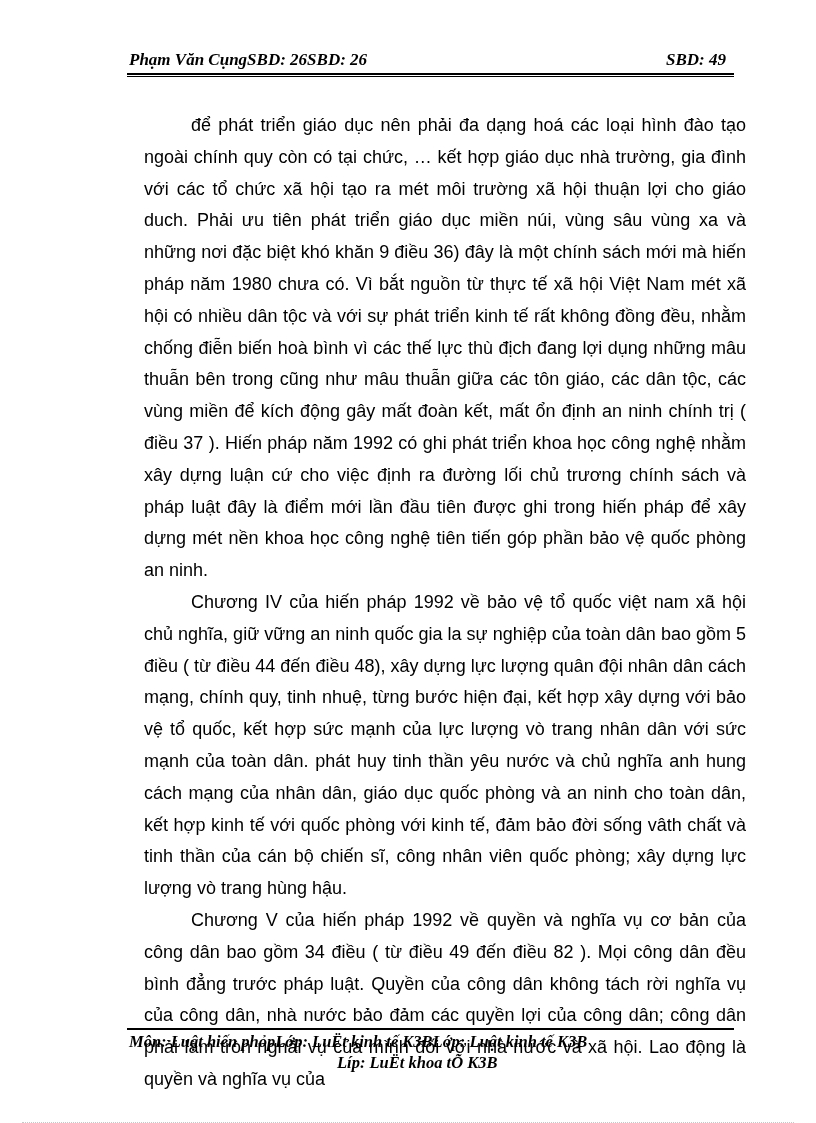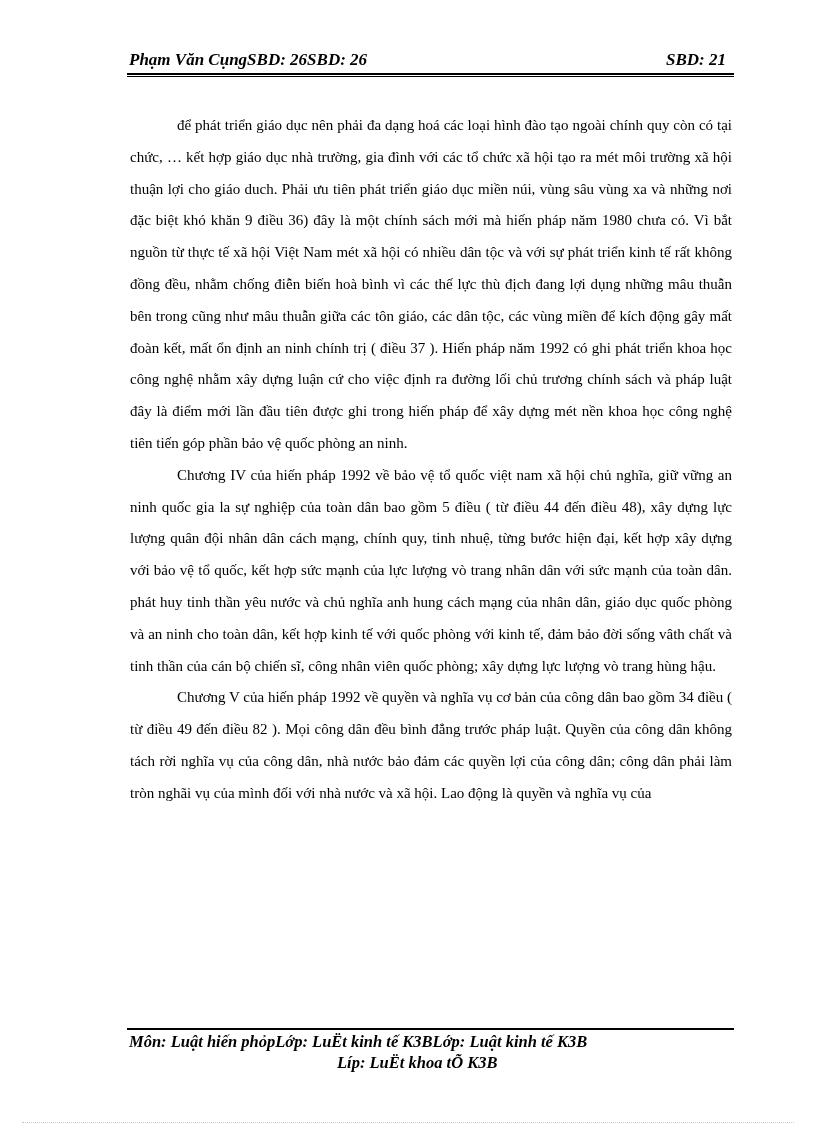--- a/index.html
+++ b/index.html
@@ -42,25 +42,25 @@
     .header-underline2 {
       position: absolute;
       left: 127px;
       top: 76px;
       width: 607px;
       height: 0;
       border-bottom: 1px solid #000000;
     }
     .body-text {
       position: absolute;
-      left: 130px;
+      left: 144px;
       top: 110px;
       width: 602px;
-      font-family: Liberation Serif, serif;
-      font-size: 15px;
+      font-family: Liberation Sans, sans-serif;
+      font-size: 18px;
       line-height: 31.8px;
       text-align: justify;
     }
     .body-text p {
       margin: 0;
       text-indent: 0;
     }
     .body-text p.indent {
       text-indent: 47px;
     }
@@ -98,21 +98,21 @@
       width: 772px;
       height: 0;
       border-top: 1px dotted #c8c8c8;
     }
   </style>
 </head>
 <body>
 
 <div class="page-header">
   <span class="header-left">Phạm Văn CụngSBD: 26SBD: 26</span>
-  <span class="header-right">SBD: 21</span>
+  <span class="header-right">SBD: 49</span>
 </div>
 <div class="header-underline2"></div>
 
 <div class="body-text">
   <p class="indent">để phát triển giáo dục nên phải đa dạng hoá các loại hình đào tạo ngoài chính quy còn có tại chức, … kết hợp giáo dục nhà trường, gia đình với các tổ chức xã hội tạo ra mét môi trường xã hội thuận lợi cho giáo duch. Phải ưu tiên phát triển giáo dục miền núi, vùng sâu vùng xa và những nơi đặc biệt khó khăn 9 điều 36) đây là một chính sách mới mà hiến pháp năm 1980 chưa có. Vì bắt nguồn từ thực tế xã hội Việt Nam mét xã hội có nhiều dân tộc và với sự phát triển kinh tế rất không đồng đều, nhằm chống điễn biến hoà bình vì các thế lực thù địch đang lợi dụng những mâu thuẫn bên trong cũng như mâu thuẫn giữa các tôn giáo, các dân tộc, các vùng miền để kích động gây mất đoàn kết, mất ổn định an ninh chính trị ( điều 37 ). Hiến pháp năm 1992 có ghi phát triển khoa học công nghệ nhằm xây dựng luận cứ cho việc định ra đường lối chủ trương chính sách và pháp luật đây là điểm mới lần đầu tiên được ghi trong hiến pháp để xây dựng mét nền khoa học công nghệ tiên tiến góp phần bảo vệ quốc phòng an ninh.</p>
   <p class="indent">Chương IV của hiến pháp 1992 về bảo vệ tổ quốc việt nam xã hội chủ nghĩa, giữ vững an ninh quốc gia la sự nghiệp của toàn dân bao gồm 5 điều ( từ điều 44 đến điều 48), xây dựng lực lượng quân đội nhân dân cách mạng, chính quy, tinh nhuệ, từng bước hiện đại, kết hợp xây dựng với bảo vệ tổ quốc, kết hợp sức mạnh của lực lượng vò trang nhân dân với sức mạnh của toàn dân. phát huy tinh thần yêu nước và chủ nghĩa anh hung cách mạng của nhân dân, giáo dục quốc phòng và an ninh cho toàn dân, kết hợp kinh tế với quốc phòng với kinh tế, đảm bảo đời sống vâth chất và tinh thần của cán bộ chiến sĩ, công nhân viên quốc phòng; xây dựng lực lượng vò trang hùng hậu.</p>
   <p class="indent">Chương V của hiến pháp 1992 về quyền và nghĩa vụ cơ bản của công dân bao gồm 34 điều ( từ điều 49 đến điều 82 ). Mọi công dân đều bình đẳng trước pháp luật. Quyền của công dân không tách rời nghĩa vụ của công dân, nhà nước bảo đảm các quyền lợi của công dân; công dân phải làm tròn nghãi vụ của mình đối với nhà nước và xã hội. Lao động là quyền và nghĩa vụ của</p>
 </div>
 
 <div class="page-footer-line"></div>

